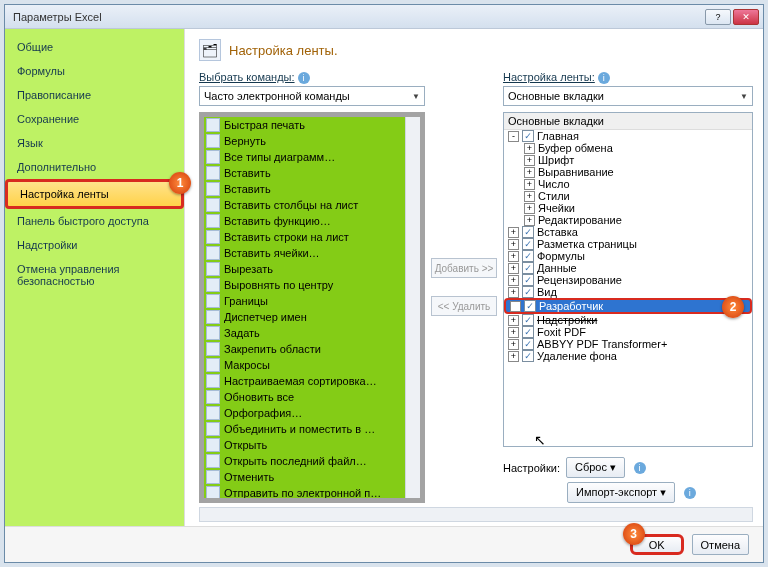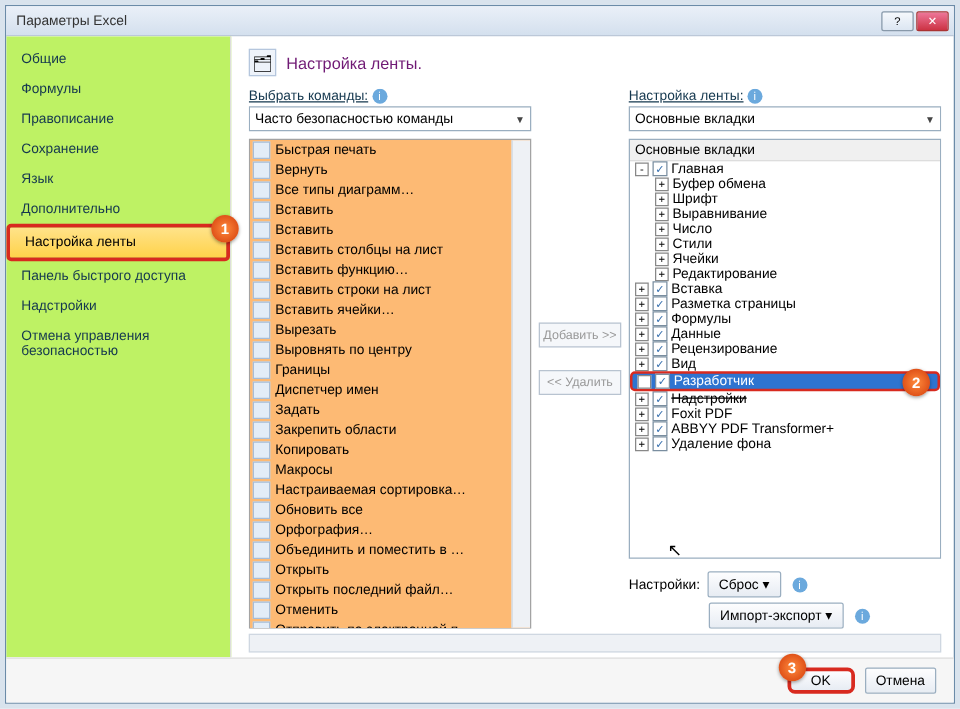--- a/index.html
+++ b/index.html
@@ -10,32 +10,32 @@
 .win-btn{width:26px;height:16px;margin-left:2px;display:flex;align-items:center;justify-content:center;border:1px solid #8899aa;border-radius:2px;background:linear-gradient(#f5f8fc,#dce6f2);font-size:9px}
 .win-close{background:linear-gradient(#e79,#c34);color:#fff;border-color:#a33}
 .body{flex:1;display:flex;overflow:hidden}
 .sidebar{width:180px;background:#bef264;border-right:1px solid #ddd;padding:6px 0}
 .side-item{padding:6px 12px;color:#15384f;cursor:pointer}
 .side-item.selected{background:linear-gradient(#ffe38a,#ffd24a);border:3px solid #d82a1f;border-radius:4px;color:#000;position:relative}
 .hl-marker{position:absolute;right:-10px;top:-10px;width:22px;height:22px;border-radius:50%;background:radial-gradient(#ff8a3c,#d23a0a);color:#fff;display:flex;align-items:center;justify-content:center;font-weight:bold;font-size:12px;box-shadow:0 1px 3px rgba(0,0,0,.4)}
 .main{flex:1;padding:10px 10px 4px 14px;display:flex;flex-direction:column;overflow:hidden}
 .main-title-row{display:flex;align-items:center;gap:8px;margin-bottom:10px}
 .main-icon{width:22px;height:22px;background:#eef3fa;border:1px solid #b5c6dd;display:flex;align-items:center;justify-content:center;font-size:13px}
-.main-title{color:#701a75;font-size:13px}
+.main-title{color:#a16207;font-size:13px}
 .cols{flex:1;display:flex;gap:4px;overflow:hidden}
 .col{display:flex;flex-direction:column}
 .col-left{width:226px}
 .col-mid{width:70px;align-items:center;justify-content:center;gap:18px}
 .col-right{flex:1}
 .lbl{color:#15384f;margin-bottom:2px}
 .lbl u{text-decoration:underline}
 .info-icon{display:inline-block;width:12px;height:12px;border-radius:50%;background:#6ba9dd;color:#fff;text-align:center;line-height:12px;font-size:9px;margin-left:3px}
 .combo{border:1px solid #9aaec0;height:20px;display:flex;align-items:center;padding:0 4px;background:#fff;margin-bottom:6px}
 .combo-arrow{margin-left:auto;font-size:8px;color:#444}
-.listbox{flex:1;border:1px solid #a3a3a3;background:#fdba74;overflow:auto;position:relative}
+.listbox{flex:1;border:5px solid #a3a3a3;background:#84cc16;overflow:auto;position:relative}
 .list-item{display:flex;align-items:center;gap:4px;padding:1px 2px;white-space:nowrap}
 .li-icon{width:14px;height:14px;background:#e3edf7;border:1px solid #a7bdd6;flex:none}
 .vscroll{position:absolute;right:0;top:0;bottom:0;width:15px;background:#eef1f5;border-left:1px solid #cfd7e1}
 .tree{flex:1;border:1px solid #9aaec0;background:#fff;overflow:auto;font-size:11px;position:relative;margin-bottom:6px}
 .tree-head{background:#f0f0f0;padding:2px 4px;border-bottom:1px solid #ddd}
 .tnode{display:flex;align-items:center;gap:3px;padding:0 2px;white-space:nowrap}
 .tw{width:11px;height:11px;border:1px solid #888;background:#fff;display:flex;align-items:center;justify-content:center;font-size:9px;line-height:1;flex:none}
 .ck{width:12px;height:12px;border:1px solid #7a8ea0;background:#fff;display:flex;align-items:center;justify-content:center;font-size:9px;color:#3a72b0;flex:none}
 .ck.on::after{content:"✓"}
 .sel-row{background:#2e74d0;color:#fff;border:2px solid #d82a1f;border-radius:4px;position:relative}
@@ -71,21 +71,21 @@
       </div>
     <div class="main">
       <div class="main-title-row">
         <div class="main-icon">🗂</div>
         <div class="main-title">Настройка ленты.</div>
       </div>
       <div class="cols">
         <div class="col col-left">
           <div class="lbl"><u>Выбрать команды:</u><span class="info-icon">i</span></div>
           <div class="combo">
-              <span>Часто безопасностью команды</span>
+              <span>Часто электронной команды</span>
               <span class="combo-arrow">▼</span>
             </div>
           <div class="listbox" id="leftlist">
               <div class="vscroll"></div>
               <div class="list-item">
                 <span class="li-icon"></span>
                 <span>Быстрая печать</span>
               </div>
               <div class="list-item">
                 <span class="li-icon"></span>
@@ -135,24 +135,20 @@
                 <span class="li-icon"></span>
                 <span>Диспетчер имен</span>
               </div>
               <div class="list-item">
                 <span class="li-icon"></span>
                 <span>Задать</span>
               </div>
               <div class="list-item">
                 <span class="li-icon"></span>
                 <span>Закрепить области</span>
-              </div>
-              <div class="list-item">
-                <span class="li-icon"></span>
-                <span>Копировать</span>
               </div>
               <div class="list-item">
                 <span class="li-icon"></span>
                 <span>Макросы</span>
               </div>
               <div class="list-item">
                 <span class="li-icon"></span>
                 <span>Настраиваемая сортировка…</span>
               </div>
               <div class="list-item">

